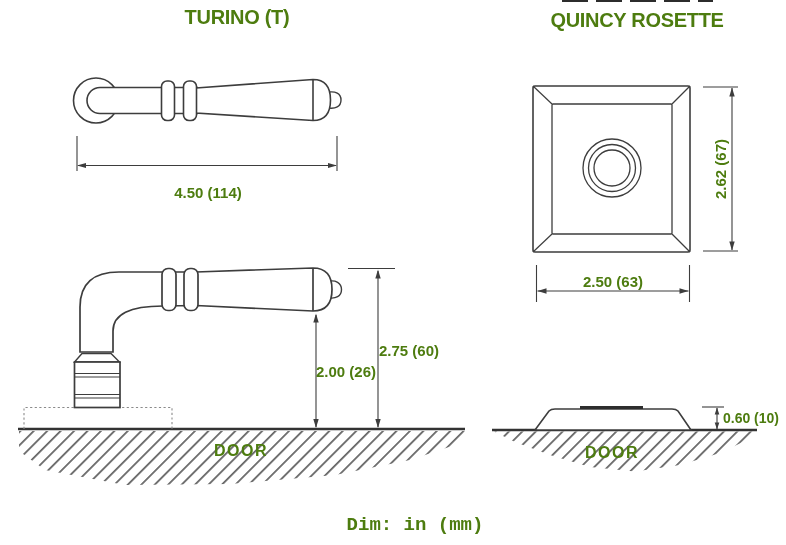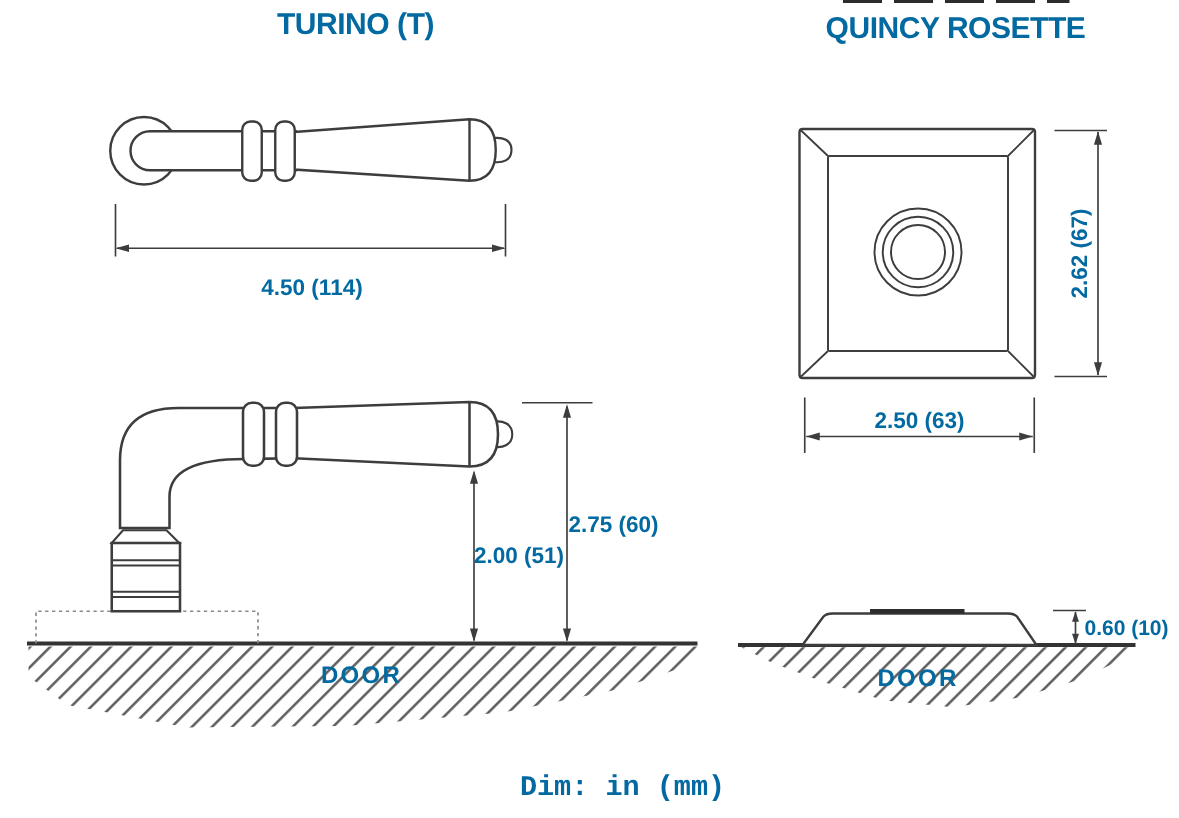--- a/index.html
+++ b/index.html
@@ -1,18 +1,18 @@
 <!DOCTYPE html>
 <html><head>
 <meta charset="utf-8">
 <style>
   html,body{margin:0;padding:0;background:#fff;}
   .canvas{
     position:relative;width:786px;height:545px;background:#fff;overflow:hidden;
-    font-family:"Liberation Sans",sans-serif;color:#0369a1;
+    font-family:"Liberation Sans",sans-serif;color:#4d7c0f;
   }
   .abs{position:absolute;}
   svg{position:absolute;overflow:visible;}
   .title{
     position:absolute;transform:translate(-50%,-50%);
     font-size:20px;font-weight:bold;letter-spacing:-0.3px;white-space:nowrap;
   }
   .dim{
     position:absolute;transform:translate(-50%,-50%);
     font-size:15px;font-weight:bold;white-space:nowrap;
@@ -154,21 +154,21 @@
 
     <g stroke="#3d3d3d" stroke-width="1.1">
       <line x1="333" y1="13.5" x2="380" y2="13.5"></line>
       <line x1="363" y1="16" x2="363" y2="172"></line>
     </g>
     <g fill="#3d3d3d" stroke="none">
       <polygon points="363,14.5 360.3,23.5 365.7,23.5"></polygon>
       <polygon points="363,173 360.3,164 365.7,164"></polygon>
     </g>
   </svg>
-  <div class="dim" style="left:346px;top:371px;">2.00 (51)</div>
+  <div class="dim" style="left:346px;top:371px;">2.00 (26)</div>
   <div class="dim" style="left:409px;top:350px;">2.75 (60)</div>
   <div class="door" style="left:241px;top:451px;">DOOR</div>
 
   <svg class="abs" style="left:485px;top:395px;" width="301" height="90" viewBox="0 0 301 90">
     <defs>
       <pattern id="hatchR" patternUnits="userSpaceOnUse" width="9.5" height="9.5" patternTransform="rotate(45)">
         <line x1="4.7" y1="-1" x2="4.7" y2="10.5" stroke="#555" stroke-width="1.6"></line>
       </pattern>
     </defs>
     <path d="M 9,36.5 L 270,36.5 L 262,45 L 235,58 L 195,70 L 150,76.5 L 105,72 L 65,60 L 30,47 Z" fill="url(#hatchR)" stroke="none"></path>

